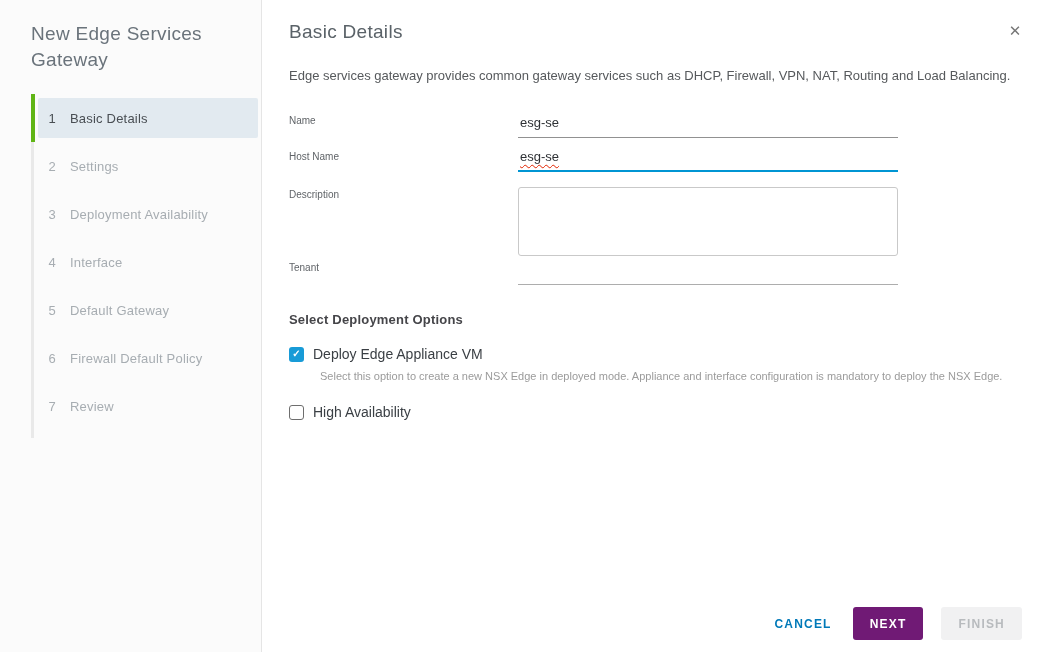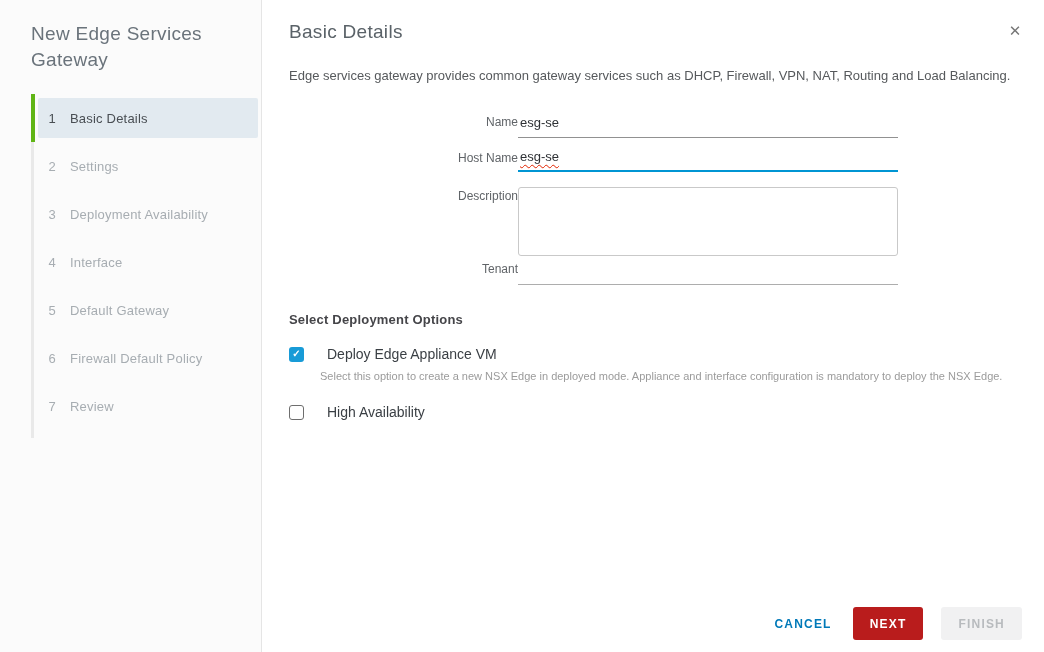--- a/index.html
+++ b/index.html
@@ -21,44 +21,44 @@
 
   
   .main { position:absolute; left:262px; top:0; right:0; bottom:0; background:#fff; }
   .panel-title { margin:21px 0 0 27px; font-size:19px; font-weight:400; letter-spacing:0.3px; color:#5A6268; }
   .close-btn { position:absolute; top:21px; right:19px; width:20px; height:20px; border:none; background:none; font-size:15px; line-height:20px; color:#767676; cursor:pointer; text-align:center; }
   .intro { margin:23px 30px 0 27px; max-width:730px; font-size:13px; line-height:19px; color:#56595C; }
 
   
   .form { margin:28px 0 0 27px; }
   .frow { display:flex; align-items:flex-start; min-height:36px; }
-  .flabel { width:229px; padding-top:2px; font-size:12px; color:#606468;text-align:right; }
+  .flabel { width:229px; padding-top:2px; font-size:10px; color:#606468; }
   .fctrl { width:380px; }
   .line-input { width:100%; border:none; outline:none; background:transparent; border-bottom:1px solid #919191; font-family:"Liberation Sans", sans-serif; font-size:13px; color:#2F3236; padding:0 2px 7px 2px; }
   .line-input.empty { border-bottom:1px solid #ADADAD; }
   .line-div { width:100%; border-bottom:2px solid #0095D3; font-size:13px; color:#2F3236; padding:0 2px 6px 2px; min-height:20px; cursor:text; }
   .misspelled { text-decoration:underline wavy #E12200 1px; text-underline-offset:3px; }
   .frow.desc-row { margin-top:2px; }
   .desc-area { width:380px; height:69px; border:1px solid #C9C9C9; border-radius:3px; resize:none; outline:none; font-family:"Liberation Sans", sans-serif; font-size:13px; color:#2F3236; padding:6px 8px; background:#fff; }
 
   
   .section-label { margin:16px 0 0 27px; font-size:13px; font-weight:700; letter-spacing:0.2px; color:#454549; }
   .option { margin:19px 30px 0 27px; }
   .option-head { display:flex; align-items:center; cursor:pointer; }
   .checkbox { flex:0 0 auto; width:15px; height:15px; border-radius:3px; display:flex; align-items:center; justify-content:center; }
   .checkbox.checked { background:#189BD7; color:#fff; font-size:10px; font-weight:700; line-height:1; }
   .checkbox.unchecked { border:1px solid #6E6E6E; background:#fff; color:transparent; }
-  .option-label { margin-left:23px; font-size:14px; color:#3A3F44; }
+  .option-label { margin-left:9px; font-size:14px; color:#3A3F44; }
   .option-desc { margin:6px 0 0 31px; max-width:708px; font-size:11px; line-height:17px; color:#9B9B9B; }
 
   
   .footer { position:absolute; right:22px; bottom:12px; display:flex; align-items:center; }
   .btn-link { border:none; background:none; color:#0079B8; font-family:"Liberation Sans", sans-serif; font-size:12px; font-weight:700; letter-spacing:1.2px; cursor:pointer; margin-right:21px; }
   .btn { border:none; height:33px; padding:0 17px; border-radius:3px; font-family:"Liberation Sans", sans-serif; font-size:12px; font-weight:700; letter-spacing:1.2px; cursor:pointer; }
-  .btn-primary { background:#b91c1c; color:#fff; margin-right:18px; }
+  .btn-primary { background:#701a75; color:#fff; margin-right:18px; }
   .btn-disabled { background:#F1F1F2; color:#B8BBBE; cursor:default; }
 </style>
 </head>
 <body>
 
 <div class="app">
 
   <div class="sidebar">
     <div class="sidebar-title">New Edge Services Gateway</div>
     <div class="steps">

